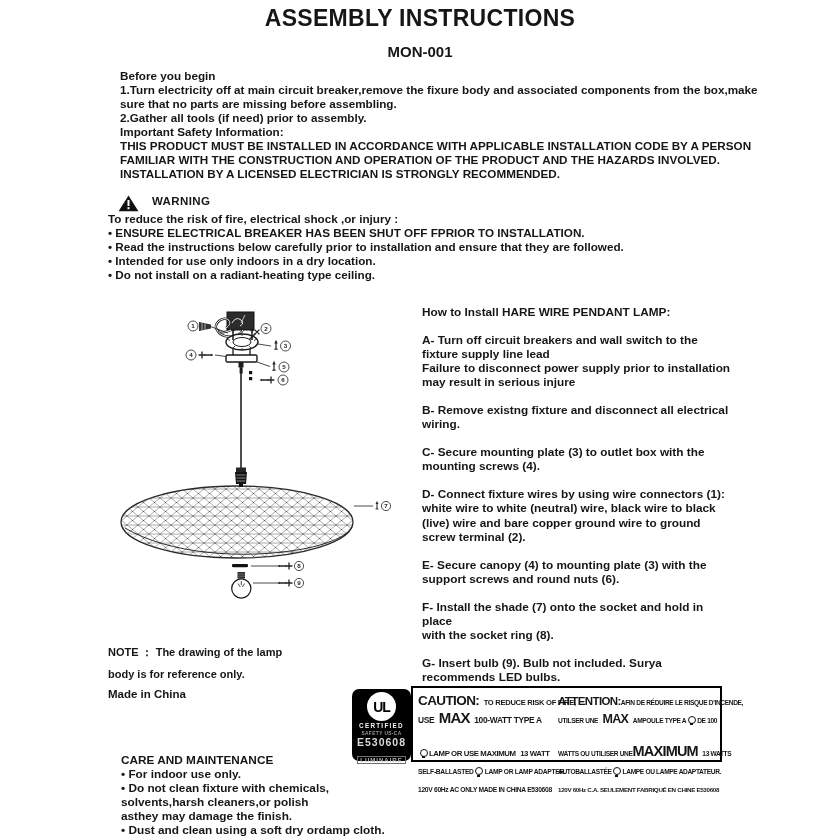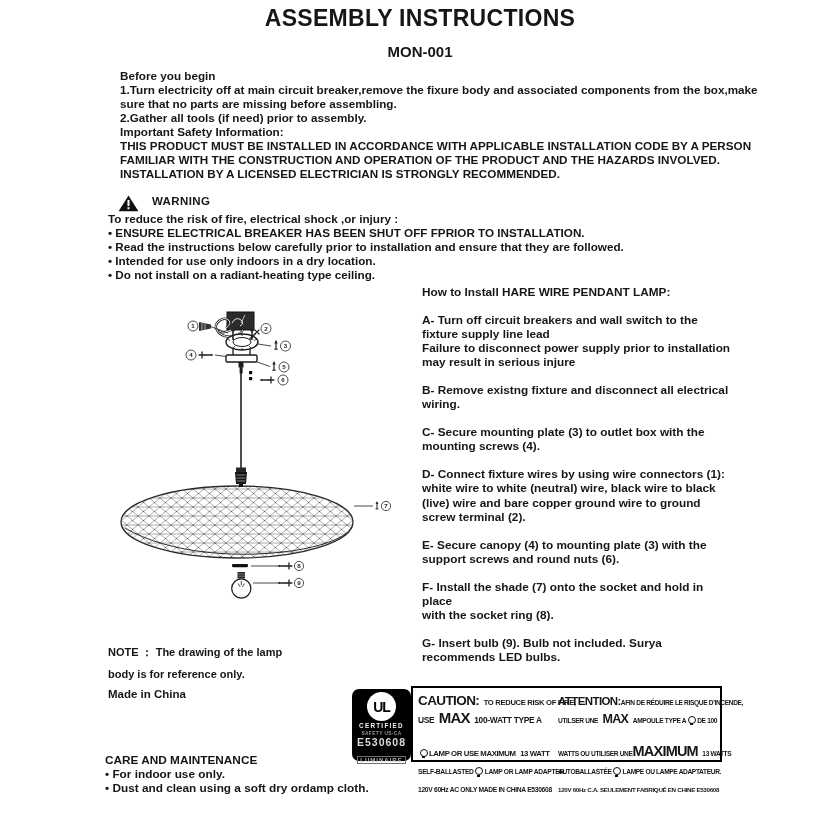--- a/index.html
+++ b/index.html
@@ -6,26 +6,26 @@
   .page{position:relative;width:840px;height:840px;background:#ffffff;overflow:hidden;
         font-family:"Liberation Sans",sans-serif;font-weight:700;color:#161616;border-radius:22px;}
   .abs{position:absolute;}
   .title{top:5px;left:0;width:100%;text-align:center;font-size:23px;letter-spacing:.3px;}
   .model{top:43px;left:0;width:100%;text-align:center;font-size:15px;}
   .pre{white-space:pre-line;}
   .intro{left:120px;top:69px;width:642px;font-size:11.7px;line-height:14px;}
   .warnhead{left:118px;top:195px;display:flex;gap:13px;}
   .warnlabel{font-size:11.5px;letter-spacing:.4px;}
   .warntext{left:108px;top:212px;width:642px;font-size:11.7px;line-height:13.9px;}
-  .howto{left:422px;top:285px;width:314px;font-size:11.8px;line-height:14.2px;}
+  .howto{left:422px;top:305px;width:314px;font-size:11.8px;line-height:14.2px;}
   .howto .step{margin-top:13.6px;}
   .note{left:108px;top:646px;width:280px;font-size:11px;line-height:13px;}
   .note .l2{margin-top:9px;}
   .note .made{margin-top:7px;font-size:11.5px;}
-  .care{left:105px;top:753px;width:330px;font-size:11.8px;line-height:14px;}
+  .care{left:121px;top:753px;width:330px;font-size:11.8px;line-height:14px;}
   
   .ullabel{left:352px;top:686px;display:flex;align-items:flex-start;}
   .badge{width:59px;height:72px;background:#000;border-radius:7px;margin-top:3px;text-align:center;
          box-sizing:border-box;padding-top:3px;flex:0 0 auto;}
   .ulcircle{width:29px;height:29px;background:#fff;border-radius:50%;margin:0 auto;
             display:flex;align-items:center;justify-content:center;font-size:14px;color:#000;letter-spacing:-1px;text-align:center;}
   .certified{font-size:6.3px;letter-spacing:1.3px;color:#f2f2f2;margin-top:1px;}
   .safety{font-size:4.8px;letter-spacing:.4px;color:#9a9a9a;margin-top:2px;}
   .fileno{font-size:10.5px;letter-spacing:1px;color:#d9d9d9;}
   .category{font-size:6px;letter-spacing:1px;color:#b5b5b5;border:1px solid #6f6f6f;display:inline-block;padding:0 2px;margin-top:1px;}
@@ -314,16 +314,19 @@
         <div class="r rc5">
           <span class="t62">120V 60Hz C.A. SEULEMENT FABRIQUÉ EN CHINE  E530608</span>
         </div>
       </div>
     </div>
   </div>
 
   <div class="abs care">
     <div>CARE AND MAINTENANCE</div>
     <div>• For indoor use only.</div>
+    <div class="pre">• Do not clean fixture with chemicals,
+solvents,harsh cleaners,or polish
+asthey may damage the finish.</div>
     <div>• Dust and clean using a soft dry ordamp cloth.</div>
   </div>
 
 </div>
 
 </body></html>

